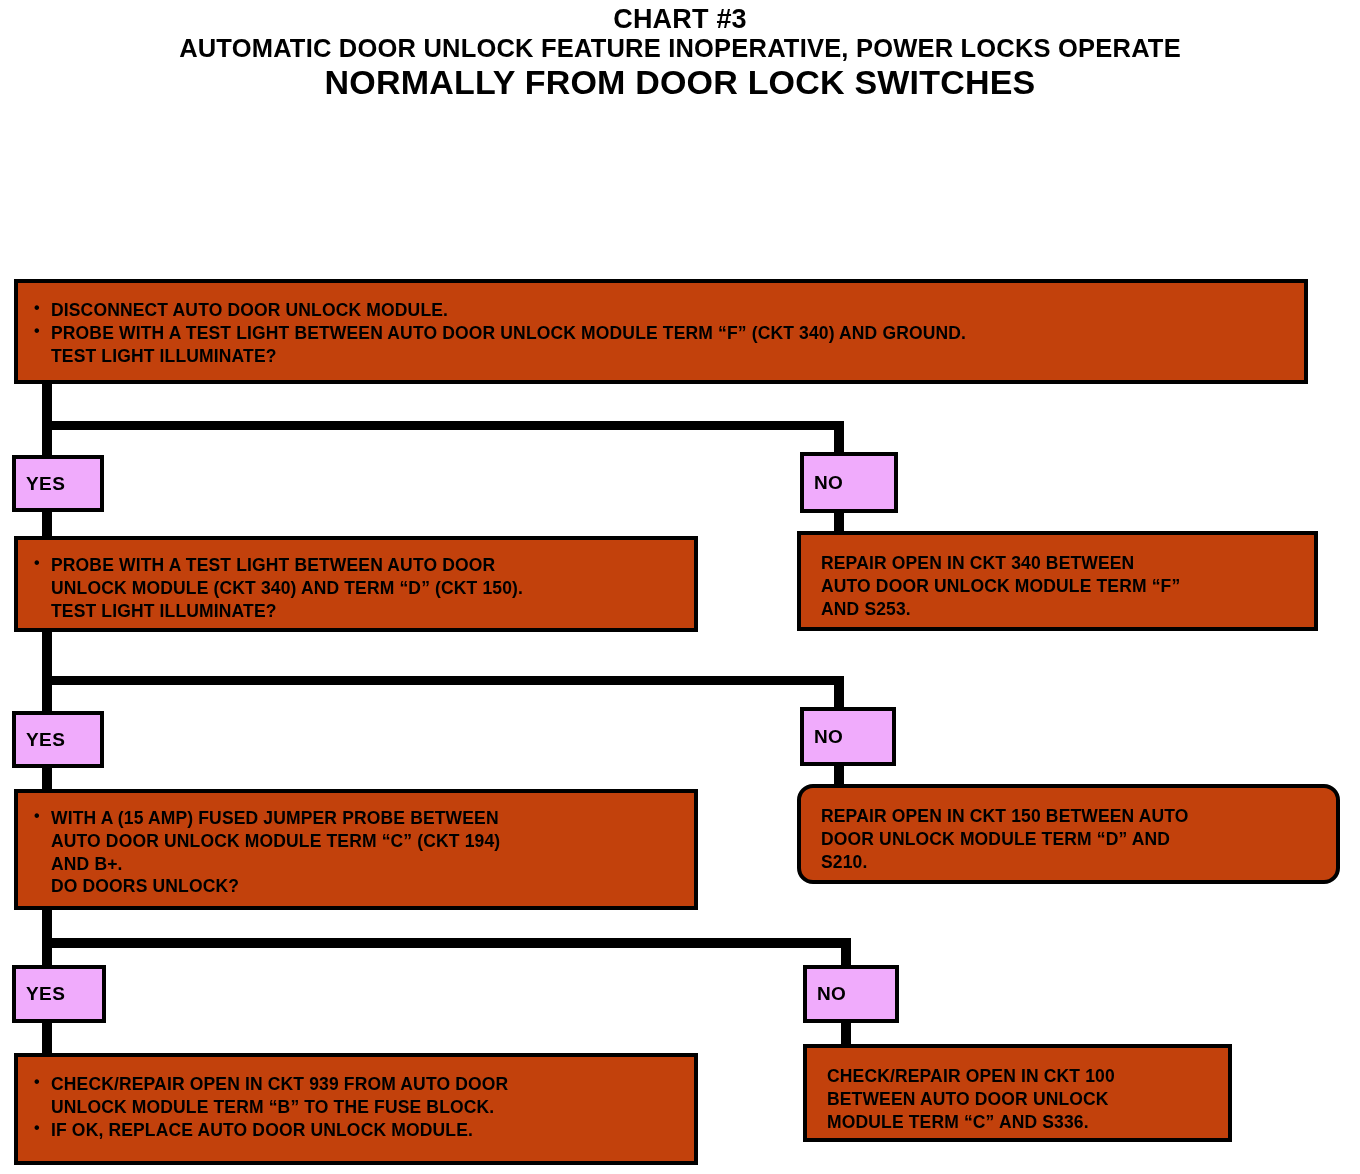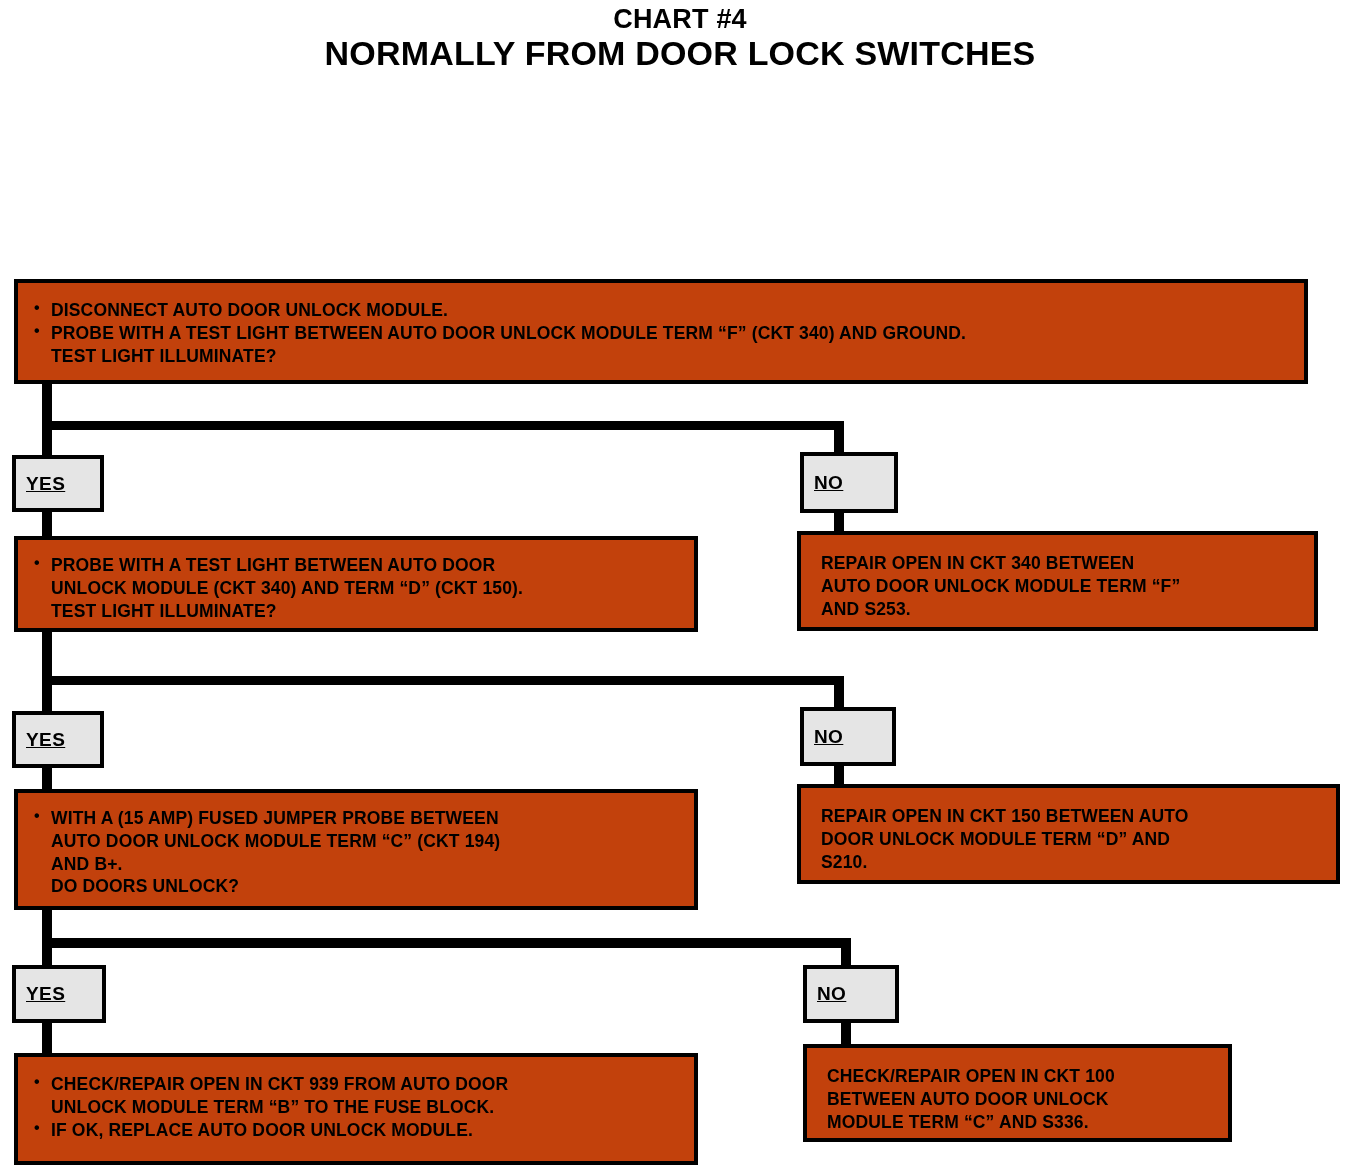--- a/index.html
+++ b/index.html
@@ -71,26 +71,25 @@
     font-size: 16px;
   }
   .plain-text {
     white-space: pre-line;
   }
 
   
   .label-box {
     position: absolute;
     box-sizing: border-box;
-    background: #e5e5e5;
+    background: #f0abfc;
     border: 4px solid #000000;
     display: flex;
     align-items: center;
     z-index: 4;
-    text-decoration: underline;
   }
   .label-box span {
     font-size: 19px;
     font-weight: bold;
     padding-left: 10px;
     letter-spacing: 0.4px;
   }
 
   
   .line {
@@ -98,21 +97,22 @@
     background: #000000;
     z-index: 1;
   }
 </style>
 </head>
 <body>
 
 <div id="page">
 
   <div class="title-block">
-    <div class="title-line title-line-1">CHART #4</div>
+    <div class="title-line title-line-1">CHART #3</div>
+    <div class="title-line title-line-2">AUTOMATIC DOOR UNLOCK FEATURE INOPERATIVE, POWER LOCKS OPERATE</div>
     <div class="title-line title-line-3">NORMALLY FROM DOOR LOCK SWITCHES</div>
   </div>
 
   <div class="line" style="left:42px;  top:382px; width:10px; height:48px;"></div>
   <div class="line" style="left:42px;  top:421px; width:801px; height:9px;"></div>
   <div class="line" style="left:834px; top:421px; width:10px; height:35px;"></div>
   <div class="line" style="left:42px;  top:421px; width:10px; height:38px;"></div>
   <div class="line" style="left:42px;  top:508px; width:10px; height:33px;"></div>
   <div class="line" style="left:834px; top:508px; width:10px; height:27px;"></div>
 
@@ -159,21 +159,21 @@
     </ul>
   </div>
 
   <div class="label-box" style="left:12px; top:711px; width:92px; height:57px;">
     <span>YES</span>
   </div>
   <div class="label-box" style="left:800px; top:707px; width:96px; height:59px;">
     <span>NO</span>
   </div>
 
-  <div class="node" style="left:797px; top:784px; width:543px; height:100px; padding:17px 10px 0 20px;">
+  <div class="node" style="left:797px; top:784px; width:543px; height:100px; padding:17px 10px 0 20px;border-radius:16px;">
     <div class="plain-text node-body">REPAIR OPEN IN CKT 150 BETWEEN AUTO
 DOOR UNLOCK MODULE TERM “D” AND
 S210.</div>
   </div>
 
   <div class="node" style="left:14px; top:789px; width:684px; height:121px; padding:14px 10px 0 16px;">
     <ul class="bullet-list node-body">
       <li>WITH A (15 AMP) FUSED JUMPER PROBE BETWEEN
 AUTO DOOR UNLOCK MODULE TERM “C” (CKT 194)
 AND B+.

